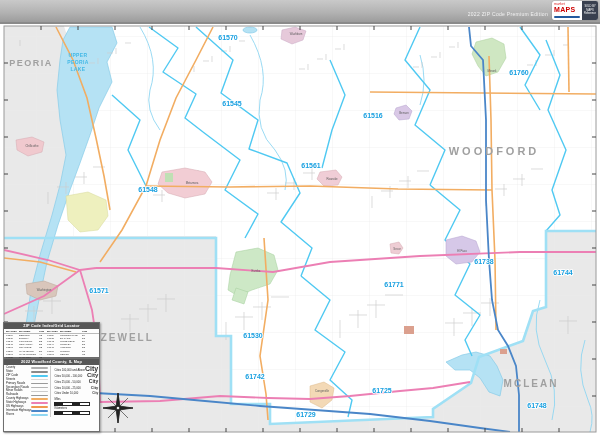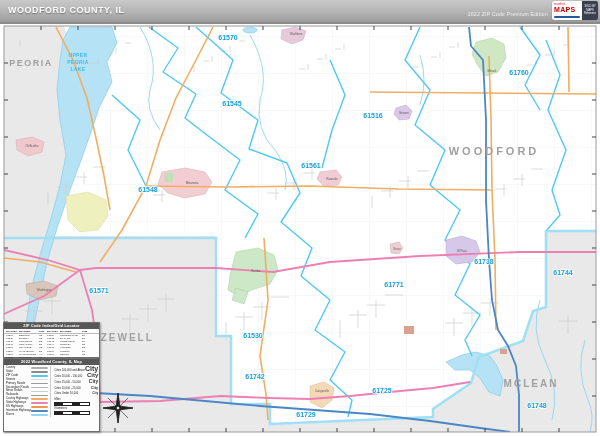--- a/index.html
+++ b/index.html
@@ -54,21 +54,20 @@
   .sb-label{font-size:2.7px;color:#222;display:block;}
   .sb-bar{width:34px;height:2px;margin:.5px 0 1.5px 0;
     background:repeating-linear-gradient(90deg,#222 0 8.5px,#fff 8.5px 17px);border:.5px solid #222;}
 </style>
 </head>
 <body>
 
 <div id="stage">
 
   <div class="titlebar">
-    <span class="title-text">WOODFORD COUNTY, IL</span>
     <span class="edition-text">2022 ZIP Code Premium Edition</span>
     <div class="logo">
       <div class="logo-main">
         <span class="logo-market">market</span>
         <span class="logo-maps">MAPS</span>
         <span class="logo-swoosh"></span>
       </div>
       <div class="logo-side">
         <span>SOLD BY</span>
         <span>MAPS</span>

